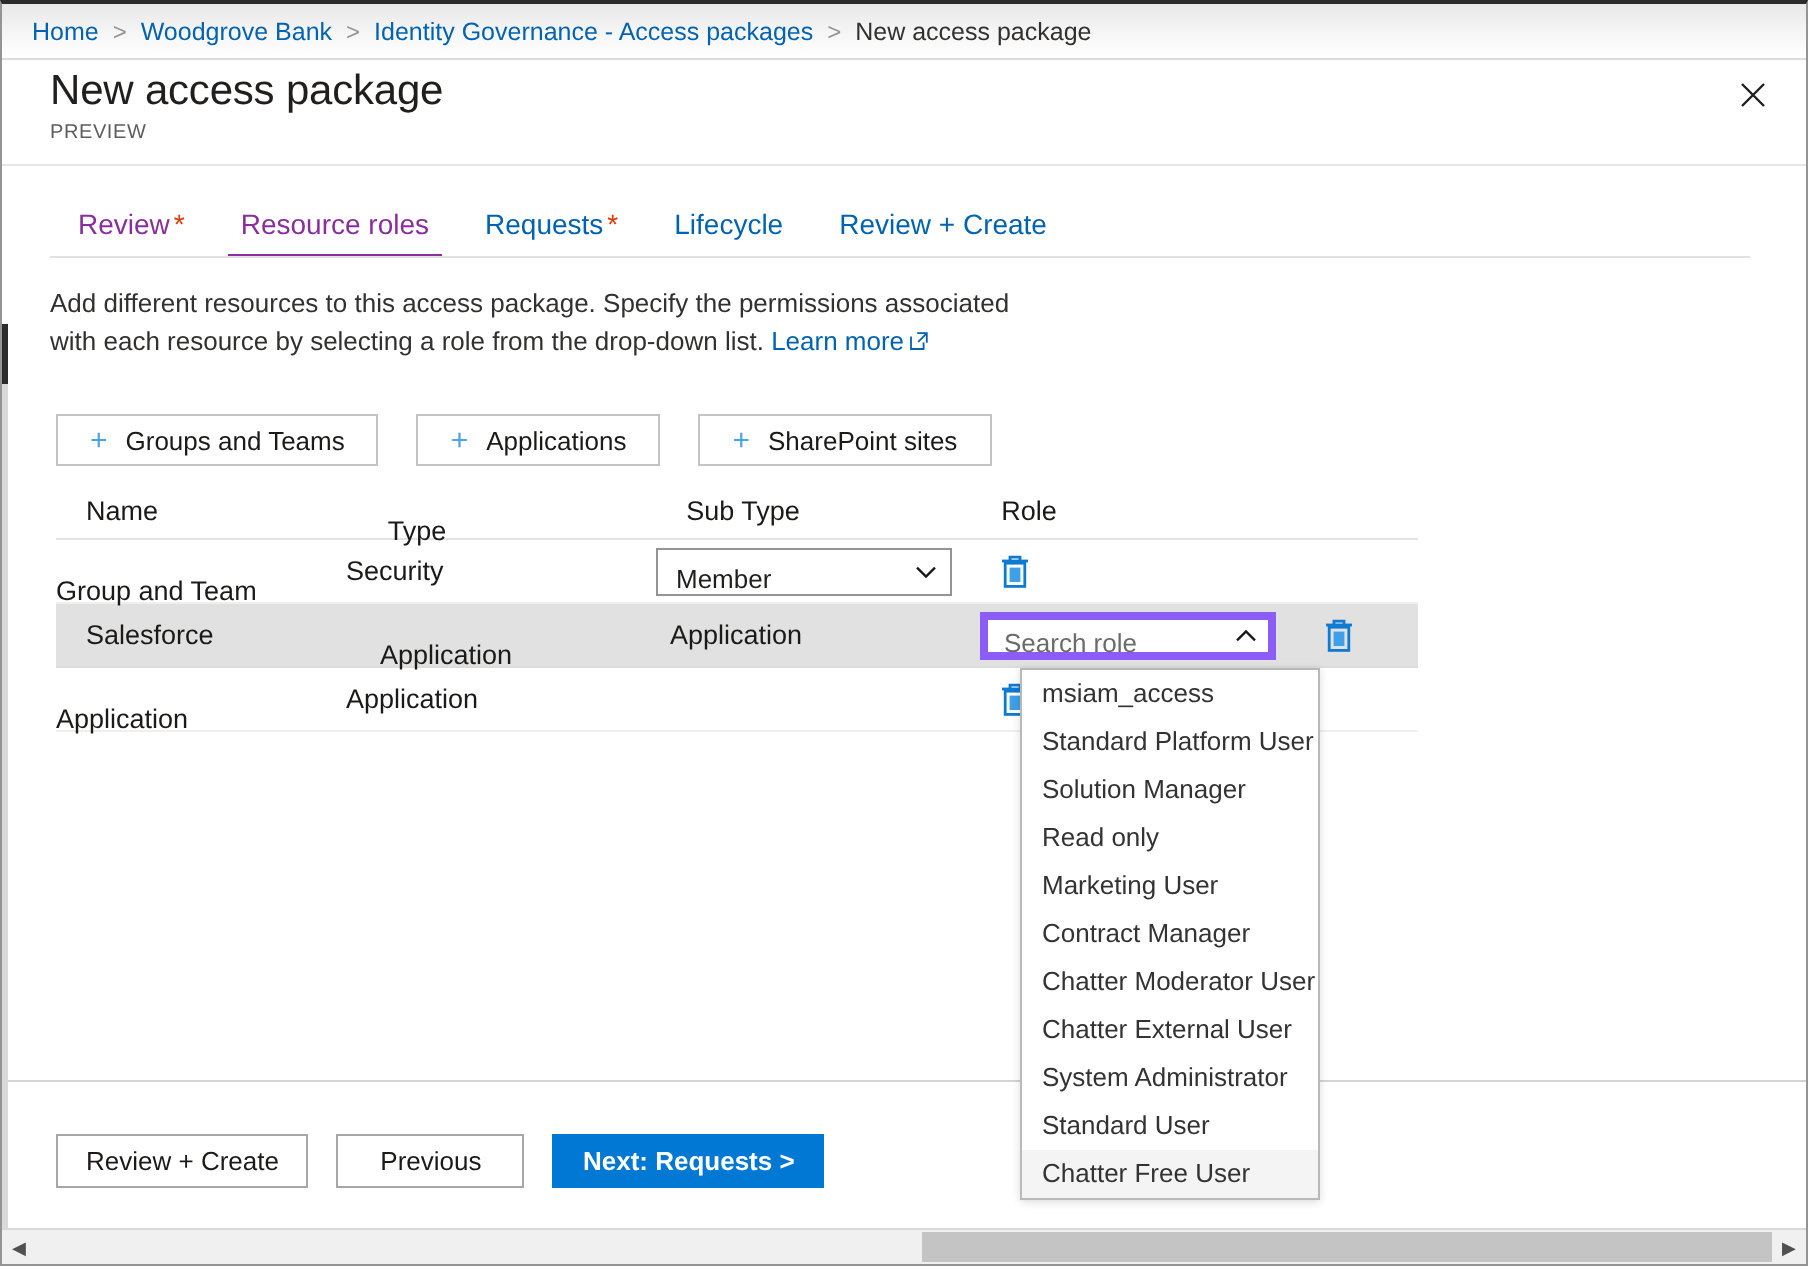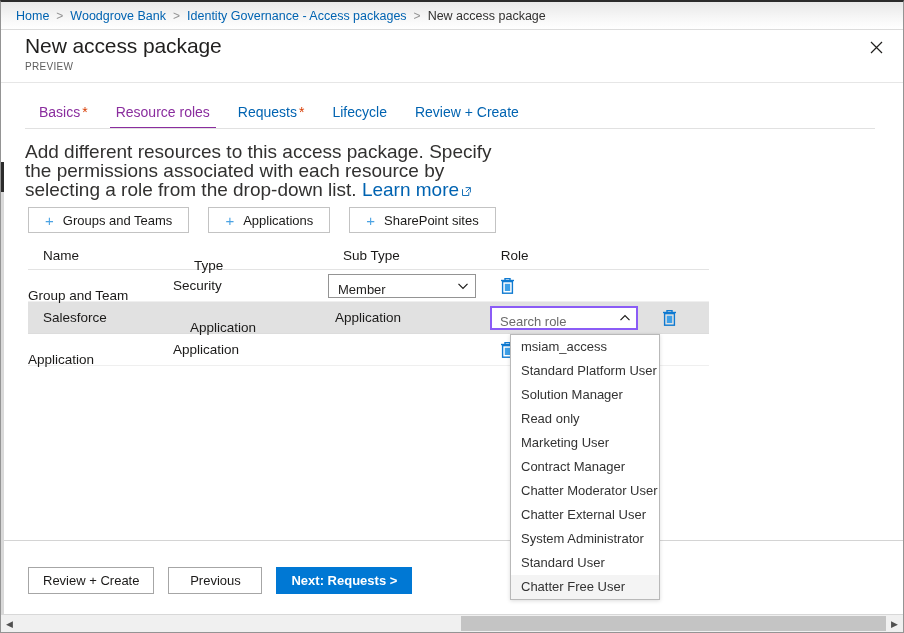--- a/index.html
+++ b/index.html
@@ -76,21 +76,21 @@
   }
   .tab .req { color: #d83b01; margin-left: 2px; }
   .tabs-rule {
     position: absolute; left: 24px; right: 28px; top: 126px;
     border-bottom: 1px solid #e1e1e1;
   }
 
   
   .descr {
     position: absolute; left: 24px; top: 140px; width: 490px;
-    font-size: 19px; line-height: 19px; color: #323130;
+    font-size: 13px; line-height: 19px; color: #323130;
   }
   .descr a { color: #0063b1; text-decoration: none; }
   .ext-ic {
     display: inline-block; width: 9px; height: 9px; position: relative;
     margin-left: 3px; vertical-align: 0px;
   }
   .ext-ic svg { display: block; }
 
   
   .addrow {
@@ -127,21 +127,21 @@
   .c-role { width: 162px; position: relative; }
   .c-del  { width: 52px; display: flex; align-items: center; padding-left: 9px; }
 
   .ddbox {
     width: 148px; height: 24px; background: #ffffff;
     border: 1px solid #949494;
     display: flex; align-items: center;
     padding: 0 6px 0 9px; font-size: 13px; color: #323130;
     cursor: pointer; position: relative;
   }
-  .ddbox.focused { border: 2px solid #8b5cf6; padding: 0 5px 0 8px; }
+  .ddbox.focused { border: 4px solid #8b5cf6; padding: 0 5px 0 8px; }
   .ddbox .lbl { flex: 1; color: #201f1e; margin-top: 8px; }
   .ddbox.focused .lbl { color: #6b6b6b; }
   .chev { width: 12px; height: 12px; color: #1b1a19; display: block; }
 
   .trash { width: 17px; height: 19px; cursor: pointer; display: block; }
 
   
   .flyout {
     position: absolute; left: 509px; top: 332px; width: 150px;
     background: #ffffff; border: 1px solid #b9b9b9;
@@ -222,21 +222,21 @@
   </div>
   <div class="close-btn">
     <svg width="13" height="13" viewBox="0 0 13 13">
       <path d="M1 1 L12 12 M12 1 L1 12" stroke="#201f1e" stroke-width="1.2" fill="none"></path>
     </svg>
   </div>
   <div class="header-rule"></div>
 
   <div class="tabs">
     <div class="tab visited">
-      <span>Basics</span><span class="req">*</span>
+      <span>Review</span><span class="req">*</span>
     </div>
     <div class="tab active">
       <span>Resource roles</span>
     </div>
     <div class="tab">
       <span>Requests</span><span class="req">*</span>
     </div>
     <div class="tab">
       <span>Lifecycle</span>
     </div>

